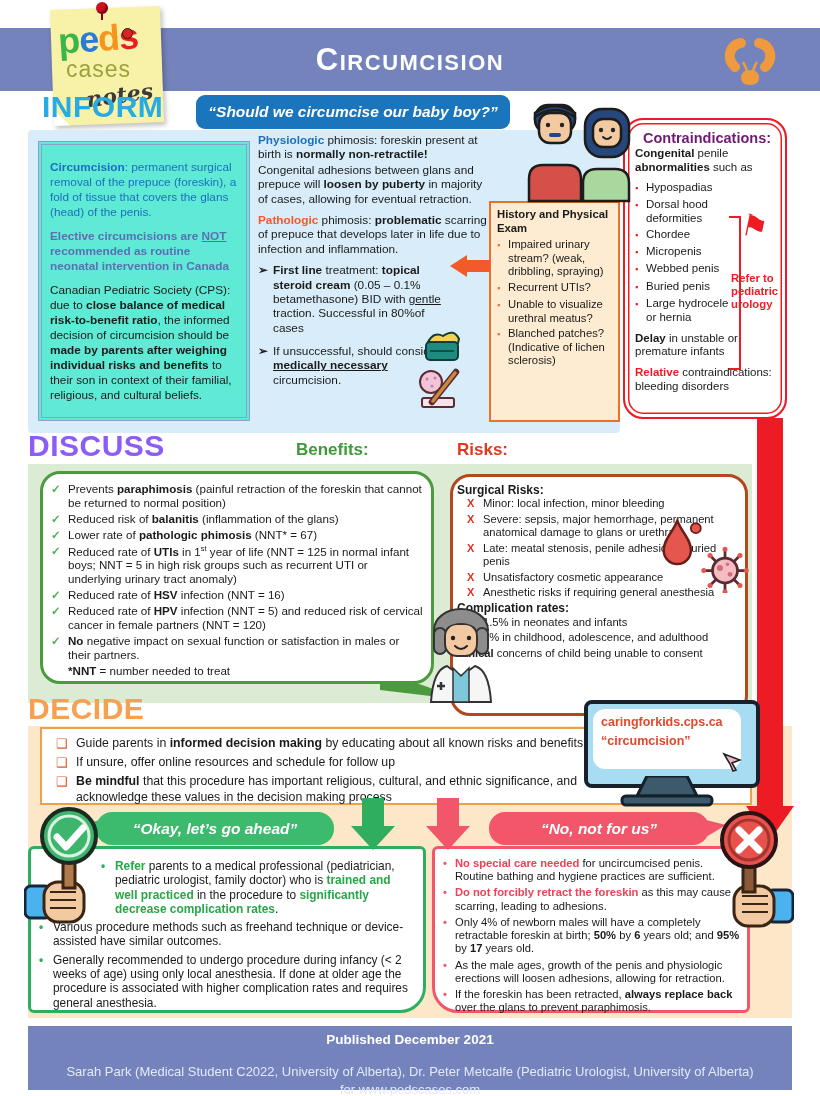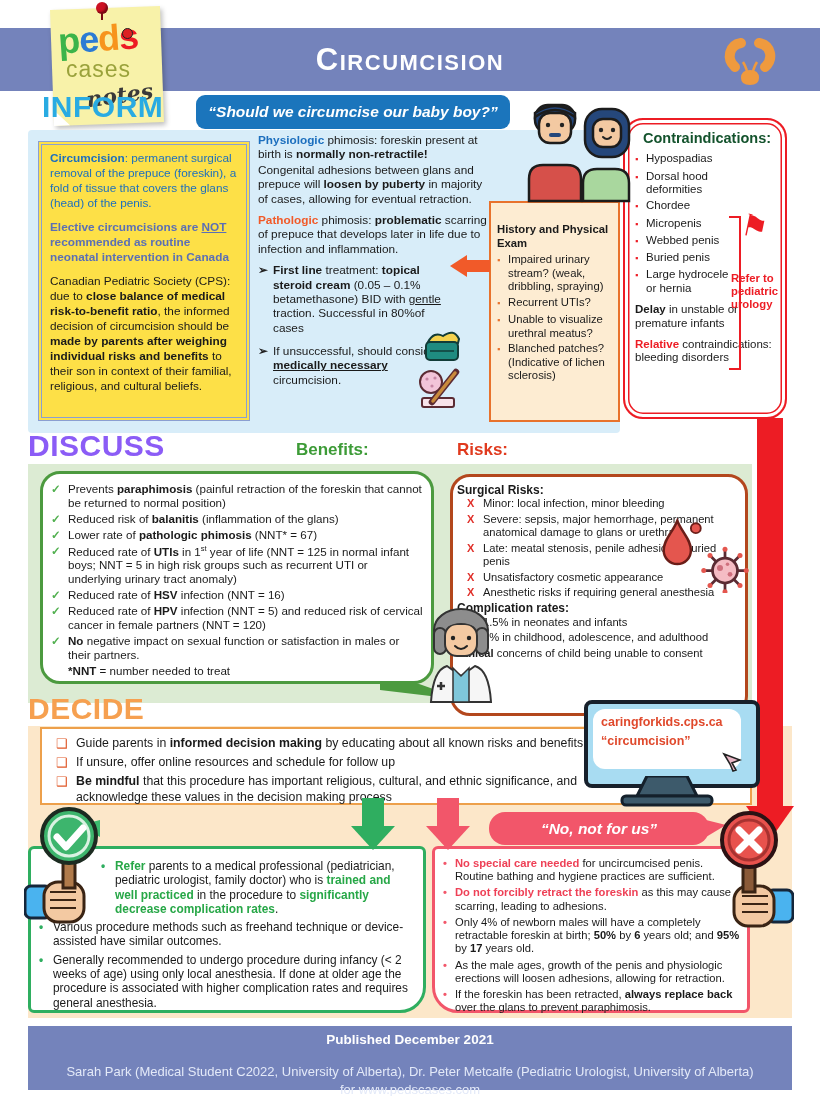--- a/index.html
+++ b/index.html
@@ -36,40 +36,40 @@
   .logo-peds{left:58px;top:18px;font-size:36px;font-weight:bold;transform:rotate(-4deg);letter-spacing:-1px;}
   .ladybug{left:122px;top:28px;width:9px;height:9px;background:#d22;border:1.5px solid #222;border-radius:50%;z-index:3;}
   .logo-cases{left:66px;top:56px;font-size:23px;color:#9aa23b;letter-spacing:1px;}
   .logo-notes{left:86px;top:82px;font-size:22px;color:#3a3a3a;font-family:"DejaVu Serif",serif;font-style:italic;font-weight:bold;transform:rotate(-8deg);}
 
   
   .inform-heading{left:28px;top:90px;font-size:30px;font-weight:800;color:#29abe2;letter-spacing:.5px;margin-left:14px;}
   .q-bubble{left:196px;top:95px;width:314px;height:34px;background:#1b75bc;border-radius:9px;
             color:#fff;font-weight:bold;font-style:italic;font-size:15.5px;display:flex;align-items:center;justify-content:center;}
   .inform-panel{left:28px;top:130px;width:592px;height:303px;background:#d8edf9;border-radius:4px;}
-  .def-box{left:38px;top:141px;width:212px;height:280px;background:#fde047;border:4px double #8b9fd1;
-           padding:6px 8px;font-size:11.8px;line-height:1.27;box-sizing:border-box;}
+  .def-box{left:38px;top:141px;width:212px;height:280px;background:#5eead4;border:4px double #8b9fd1;
+           padding:15px 8px;font-size:11.8px;line-height:1.27;box-sizing:border-box;}
   .def-box p{margin:0 0 9px 0;}
   .phim-col{left:258px;top:133px;width:230px;font-size:11.8px;line-height:1.22;}
   .phim-col p{margin:0 0 7px 0;}
   .phim-col .tight{margin-bottom:1px;}
   .treat-list{padding-right:44px;}
   .treat-list .li{margin-bottom:9px;}
   .treat-list .marker{flex-basis:15px;font-weight:bold;color:#222;}
   .hx-box{left:489px;top:201px;width:131px;height:221px;background:#fdecd2;border:2px solid #e8722c;
-          padding:20px 5px 4px 6px;font-size:11.3px;line-height:1.2;box-sizing:border-box;}
+          padding:5px 5px 4px 6px;font-size:11.3px;line-height:1.2;box-sizing:border-box;}
   .hx-title{font-weight:bold;margin-bottom:3px;}
   .hx-list .marker,.contra-list .marker{flex-basis:11px;font-size:9px;line-height:1.7;color:#e8722c;}
   .left-arrow-shaft{left:466px;top:260px;width:24px;height:12px;background:#f15a29;}
   .left-arrow-head{left:450px;top:255px;width:0;height:0;border-right:17px solid #f15a29;
                    border-top:11px solid transparent;border-bottom:11px solid transparent;}
   .contra-box{left:623px;top:118px;width:164px;height:301px;background:#fff;border:2.5px solid #ed1c24;border-radius:20px;
               box-shadow:inset 0 0 0 3px #fff, inset 0 0 0 4.5px #ed1c24;
               padding:10px 6px 6px 10px;font-size:11.5px;line-height:1.2;box-sizing:border-box;}
-  .contra-title{color:#14532d;font-weight:bold;font-size:14.5px;text-align:center;margin-bottom:5px;}
+  .contra-title{color:#701a75;font-weight:bold;font-size:14.5px;text-align:center;}
   .contra-intro{margin-bottom:6px;font-weight:normal;}
   .contra-list{width:102px;}
   .contra-list .marker{color:#ed1c24;}
   .refer-bracket{left:104px;top:96px;width:10px;height:150px;border:2px solid #ed1c24;border-left:none;}
   .flag{left:116px;top:92px;font-size:30px;color:#ed1c24;transform:rotate(12deg);line-height:1;}
   .refer-note{left:106px;top:152px;width:56px;color:#ed1c24;font-weight:bold;font-size:11.3px;line-height:1.15;}
   .contra-box p.cp{margin:7px 0 0 0;}
   .red-arrow-shaft{left:757px;top:418px;width:26px;height:390px;background:#ed1c24;z-index:5;}
   .red-arrow-head{left:746px;top:806px;width:0;height:0;border-left:24px solid transparent;
                   border-right:24px solid transparent;border-top:34px solid #ed1c24;z-index:5;}
@@ -244,20 +244,21 @@
           <span class="marker">▪</span>
           <span class="litext">Blanched patches? (Indicative of lichen sclerosis)</span>
         </div>
       </div>
   </div>
   <div class="abs left-arrow-shaft"></div>
   <div class="abs left-arrow-head"></div>
 
   <div class="abs contra-box" style="position:absolute;">
     <div class="contra-title">Contraindications:</div>
+    <div class="contra-intro"><span class="s-b">Congenital</span> penile <span class="s-b">abnormalities</span> such as</div>
     <div class="contra-list">
         <div class="li">
           <span class="marker">▪</span>
           <span class="litext">Hypospadias</span>
         </div>
         <div class="li">
           <span class="marker">▪</span>
           <span class="litext">Dorsal hood deformities</span>
         </div>
         <div class="li">
@@ -452,20 +453,21 @@
       <rect x="38" y="20" width="90" height="9" rx="4" fill="#3d5a6b" stroke="#14202b" stroke-width="3"></rect>
     </svg>
   </div>
 
   <div class="abs green-down-arrow-shaft"></div>
   <div class="abs green-down-arrow-head"></div>
   <div class="abs red-down-arrow-shaft"></div>
   <div class="abs red-down-arrow-head"></div>
 
   <div class="abs go-bubble-tail"></div>
+  <div class="abs go-bubble">“Okay, let’s go ahead”</div>
   <div class="abs no-bubble-tail"></div>
   <div class="abs no-bubble">“No, not for us”</div>
 
   <div class="abs go-box">
     <div class="go-list">
         <div class="li ind">
           <span class="marker">•</span>
           <span class="litext"><span class="s-b s-green">Refer</span> parents to a medical professional (pediatrician, pediatric urologist, family doctor) who is <span class="s-b s-green">trained and well practiced</span> in the procedure to <span class="s-b s-green">significantly decrease complication rates</span>.</span>
         </div>
         <div class="li">

